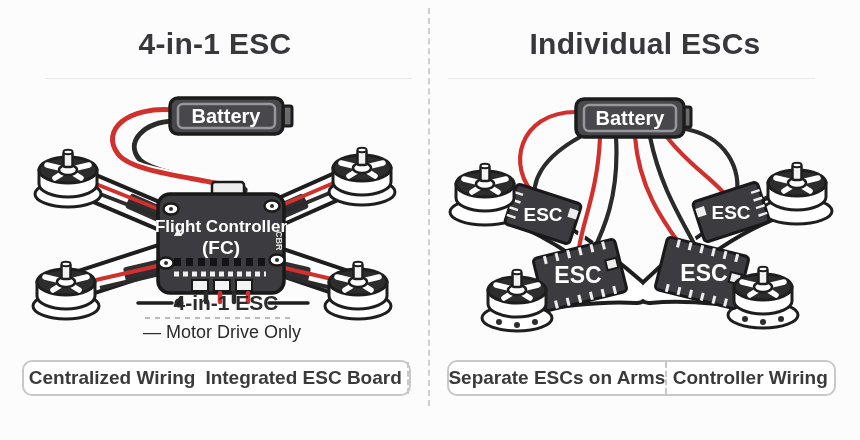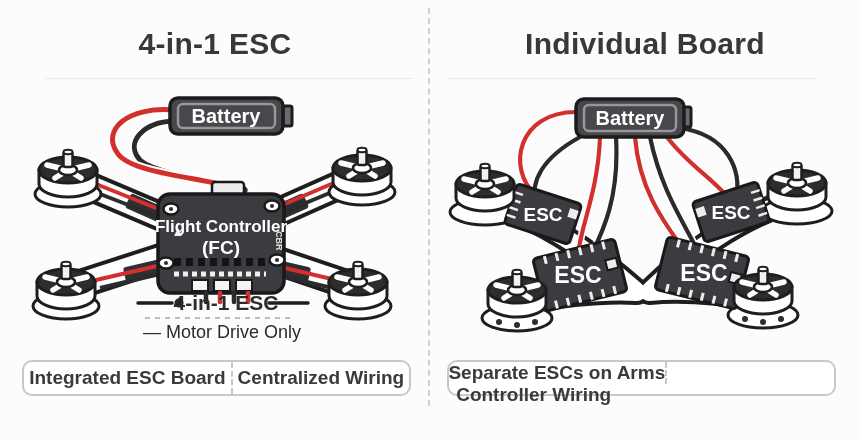--- a/index.html
+++ b/index.html
@@ -13,21 +13,21 @@
   .title-rule{position:absolute;top:78px;height:1px;background:#e9e9e9;}
   .rule-l{left:45px;right:18px;}
   .rule-r{left:18px;right:45px;}
   .center-divider{position:absolute;left:428px;top:8px;height:398px;width:0;
                   border-left:2px dashed #cfcfcf;}
   .diagram-svg{position:absolute;left:0;top:0;width:430px;height:440px;}
   .footer-box{position:absolute;top:360px;height:36px;width:389px;background:#ffffff;
               border:2px solid #c8c8c8;border-radius:10px;display:flex;align-items:stretch;
               box-sizing:border-box;}
   .fb-l{left:22px;}
-  .fb-r{left:17px;flex-direction:column;}
+  .fb-r{left:17px;}
   .footer-cell{display:flex;align-items:center;justify-content:center;
                font-weight:bold;font-size:19px;color:#3a3a3a;white-space:nowrap;}
   .fc-first{border-right:2px dashed #c8c8c8;}
   .fb-l .fc-first{width:54%;} .fb-l .fc-second{width:46%;}
   .fb-r .fc-first{width:56%;} .fb-r .fc-second{width:44%;}
   
   .armcase{fill:none;stroke:#1e1e1e;stroke-linecap:round;}
   .armbody{fill:none;stroke:#ffffff;stroke-linecap:round;}
   .wcase{fill:none;stroke:#ffffff;stroke-width:9;stroke-linecap:round;}
   .wred{fill:none;stroke:#d2302c;stroke-width:5;stroke-linecap:round;}
@@ -151,27 +151,27 @@
         <line x1="138" y1="303" x2="172" y2="303" stroke="#1e1e1e" stroke-width="3.5" stroke-linecap="round"></line>
         <circle cx="179" cy="303" r="4.5" fill="#1e1e1e"></circle>
         <text x="226" y="310" text-anchor="middle" class="svgtext-bold" font-size="21" fill="#2b2b2b">4-in-1 ESC</text>
         <line x1="269" y1="303" x2="308" y2="303" stroke="#1e1e1e" stroke-width="3.5" stroke-linecap="round"></line>
         <line x1="145" y1="318" x2="290" y2="318" stroke="#bcbcbc" stroke-width="2" stroke-dasharray="5 5"></line>
         <text x="222" y="338" text-anchor="middle" font-size="18" fill="#2b2b2b" font-family="Liberation Sans, sans-serif">— Motor Drive Only</text>
       </g>
     </svg>
 
     <div class="footer-box fb-l">
+      <div class="footer-cell fc-second">Centralized Wiring</div>
       <div class="footer-cell fc-first">Integrated ESC Board</div>
-      <div class="footer-cell fc-second">Centralized Wiring</div>
     </div>
   </div>
 
   <div class="panel panel-right">
-    <div class="panel-title">Individual Board</div>
+    <div class="panel-title">Individual ESCs</div>
     <div class="title-rule rule-r"></div>
 
     <svg class="diagram-svg" viewBox="0 0 430 440">
       <defs>
         <g id="motorR">
           <path d="M -29 -6 L -29 8 A 29 13 0 0 0 29 8 L 29 -6 Z" fill="#ffffff" stroke="#1e1e1e" stroke-width="3"></path>
           <ellipse cx="0" cy="-6" rx="29" ry="13" fill="#2d2d2d" stroke="#1e1e1e" stroke-width="3"></ellipse>
           <g stroke="#ffffff" stroke-width="5.5" stroke-linecap="round">
             <line x1="0" y1="-6" x2="-21" y2="-11"></line>
               <line x1="0" y1="-6" x2="21" y2="-11"></line>

